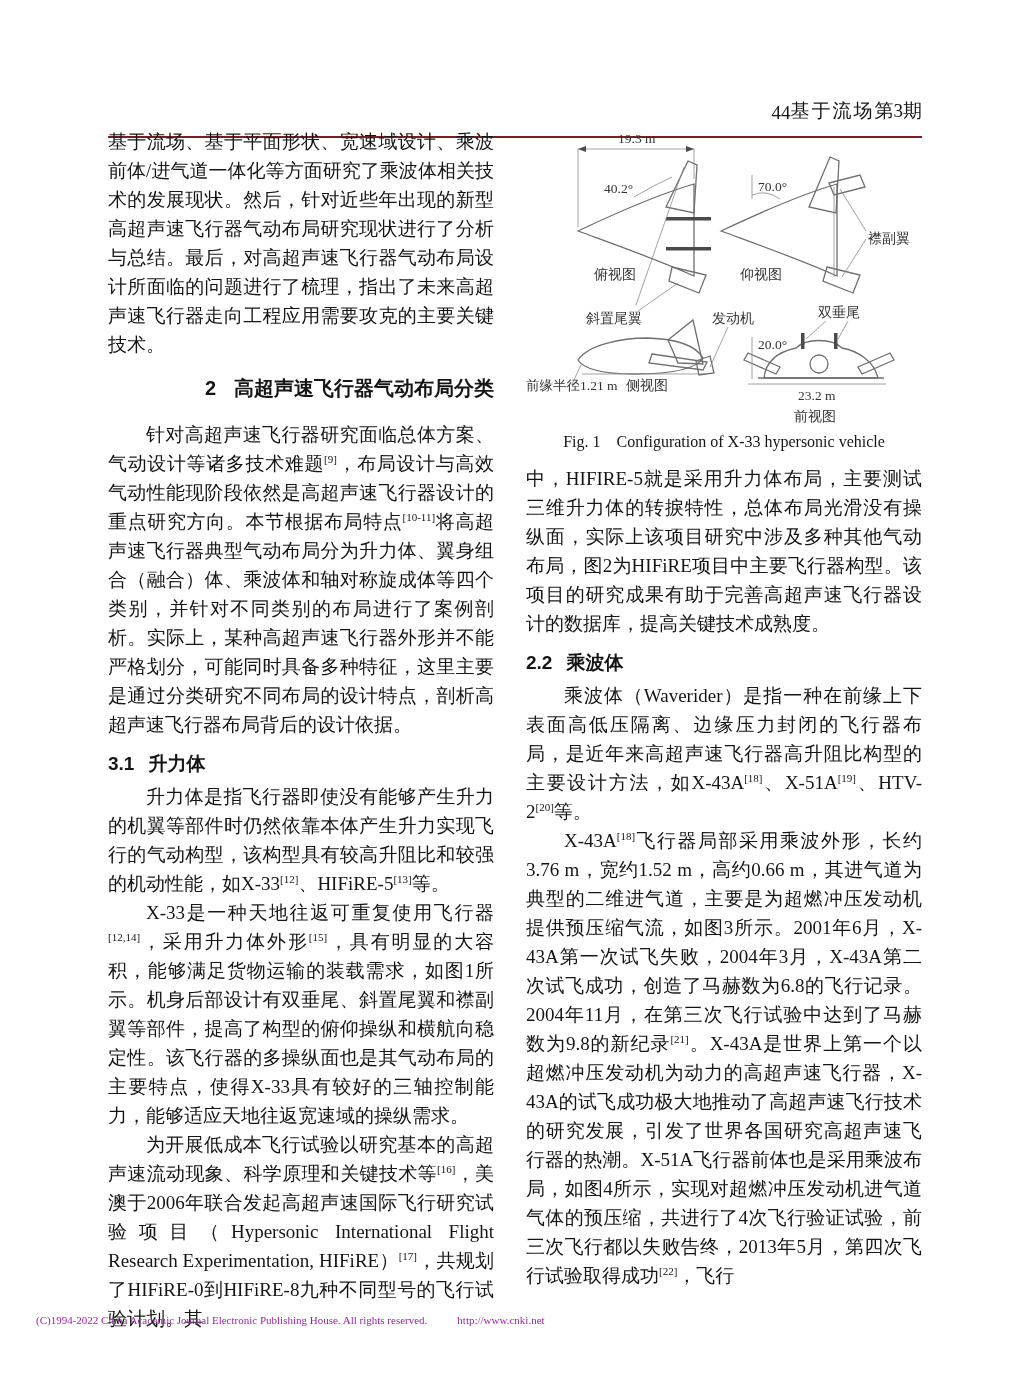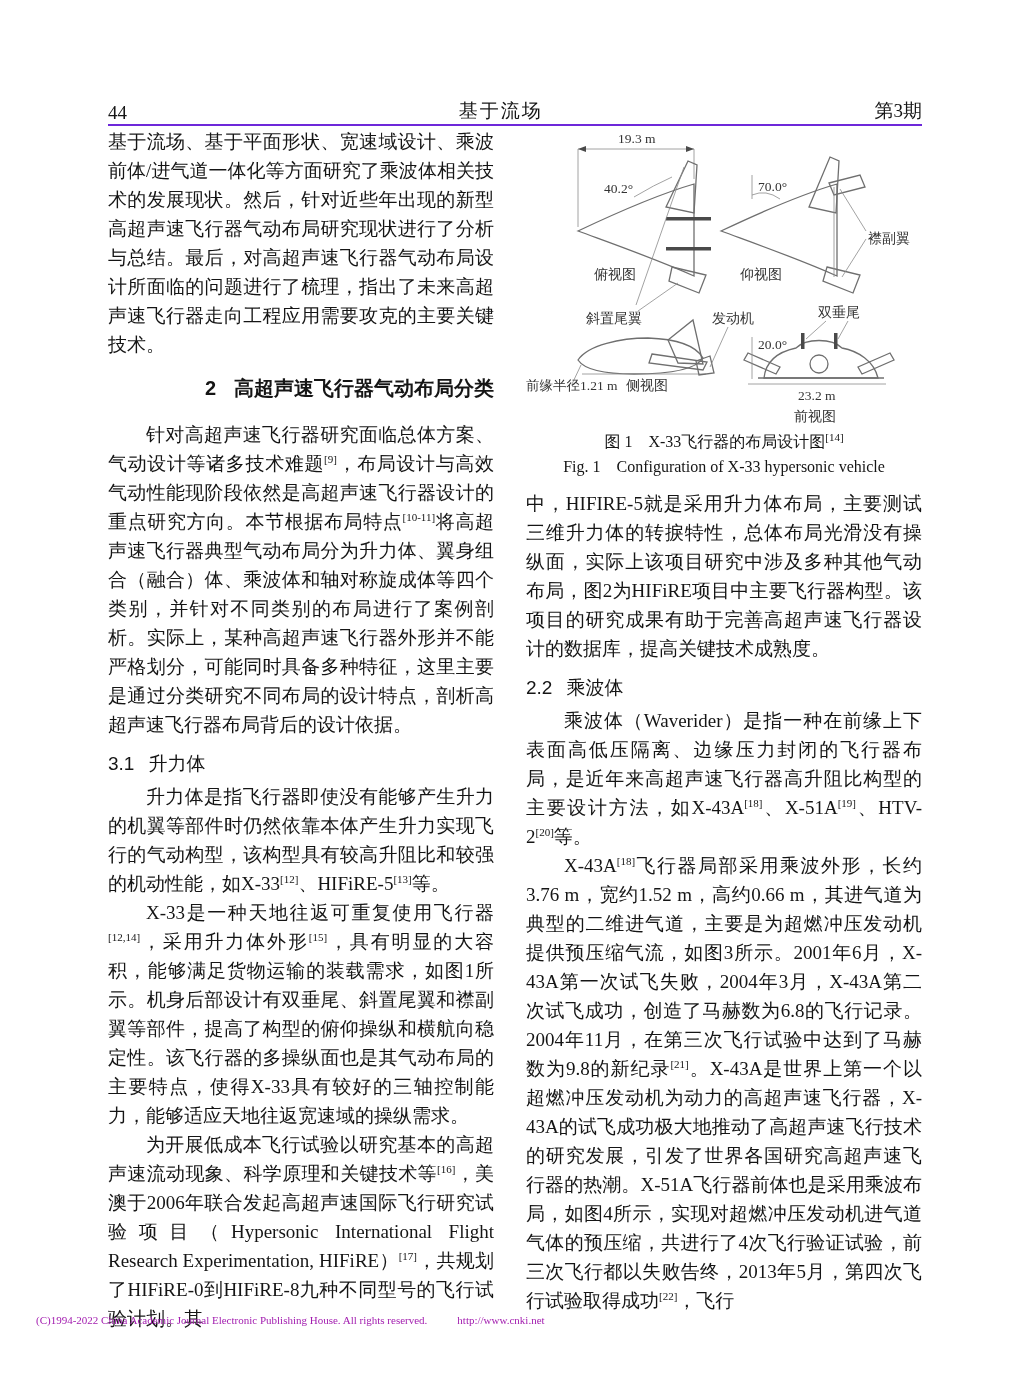--- a/index.html
+++ b/index.html
@@ -1,32 +1,32 @@
 <!DOCTYPE html>
 <html><head>
 <meta charset="utf-8">
 <style>
   html,body{margin:0;padding:0;background:#ffffff;}
   .page{position:relative;width:1020px;height:1375px;background:#ffffff;overflow:hidden;
         font-family:"Liberation Serif","DejaVu Serif",serif;color:#151515;}
   
   .pg-header{position:absolute;top:98px;left:108px;width:814px;display:flex;
-             justify-content:space-between;align-items:flex-end;font-size:19px;
-             border-bottom:2px solid #6d28d9;padding-bottom:0;}
+             justify-content:flex-end;align-items:flex-end;font-size:19px;
+             border-bottom:2px solid #7f1d1d;padding-bottom:12px;}
   .pg-header .jtitle{letter-spacing:2px;}
   
   .columns{position:absolute;top:127px;left:108px;width:814px;display:flex;gap:32px;}
   .col{width:396px;font-size:19px;line-height:29px;text-align:justify;}
   .col p{margin:0;text-indent:2em;}
   .col p.noindent{text-indent:0;}
   sup{font-size:11px;line-height:0;vertical-align:super;letter-spacing:0;}
   h2.sec{font-family:"Liberation Sans","DejaVu Sans",sans-serif;font-weight:bold;
          font-size:20px;line-height:28px;margin:15px 0 18px 0;text-align:right;}
   h2.sec .num{margin-right:18px;}
-  h3.sec{font-family:"Liberation Sans","DejaVu Sans",sans-serif;font-weight:normal;
+  h3.sec{font-family:"Liberation Sans","DejaVu Sans",sans-serif;font-weight:bold;
          font-size:19px;line-height:27px;margin:11px 0 5px 0;text-align:left;}
   h3.sec .num{margin-right:14px;}
   
   figure{margin:0;padding:0;}
   figure svg{display:block;}
   figcaption{text-align:center;margin:4px 0 10px 0;}
   .cap-zh{font-size:16px;line-height:25px;font-family:"Liberation Serif","DejaVu Serif",serif;}
   .cap-en{font-size:16px;line-height:25px;}
   .fig-line{stroke:#6f6f6f;stroke-width:1.3;fill:none;}
   .fig-thin{stroke:#8a8a8a;stroke-width:0.8;fill:none;}
@@ -132,21 +132,20 @@
             <path class="fig-line" d="M222,226 L254,240 L250,247 L218,233 Z"></path>
             <path class="fig-line" d="M364,226 L332,240 L336,247 L368,233 Z"></path>
             <line class="fig-thin" x1="226" y1="210" x2="226" y2="252"></line>
             <text class="fig-dim" x="232" y="222">20.0°</text>
             <line class="fig-thin" x1="222" y1="257" x2="360" y2="257"></line>
             <text class="fig-dim" x="272" y="273">23.2 m</text>
             <text class="fig-label" x="268" y="294">前视图</text>
           </g>
         </svg>
         <figcaption>
-          <div class="cap-zh">图 1　X-33飞行器的布局设计图<sup>[14]</sup></div>
           <div class="cap-en">Fig. 1　Configuration of X-33 hypersonic vehicle</div>
         </figcaption>
       </figure>
 
       <p class="noindent">中，HIFIRE-5就是采用升力体布局，主要测试三维升力体的转捩特性，总体布局光滑没有操纵面，实际上该项目研究中涉及多种其他气动布局，图2为HIFiRE项目中主要飞行器构型。该项目的研究成果有助于完善高超声速飞行器设计的数据库，提高关键技术成熟度。</p>
 
       <h3 class="sec"><span class="num">2.2</span><span>乘波体</span></h3>
 
       <p>乘波体（Waverider）是指一种在前缘上下表面高低压隔离、边缘压力封闭的飞行器布局，是近年来高超声速飞行器高升阻比构型的主要设计方法，如X-43A<sup>[18]</sup>、X-51A<sup>[19]</sup>、HTV-2<sup>[20]</sup>等。</p>
       <p>X-43A<sup>[18]</sup>飞行器局部采用乘波外形，长约3.76 m，宽约1.52 m，高约0.66 m，其进气道为典型的二维进气道，主要是为超燃冲压发动机提供预压缩气流，如图3所示。2001年6月，X-43A第一次试飞失败，2004年3月，X-43A第二次试飞成功，创造了马赫数为6.8的飞行记录。2004年11月，在第三次飞行试验中达到了马赫数为9.8的新纪录<sup>[21]</sup>。X-43A是世界上第一个以超燃冲压发动机为动力的高超声速飞行器，X-43A的试飞成功极大地推动了高超声速飞行技术的研究发展，引发了世界各国研究高超声速飞行器的热潮。X-51A飞行器前体也是采用乘波布局，如图4所示，实现对超燃冲压发动机进气道气体的预压缩，共进行了4次飞行验证试验，前三次飞行都以失败告终，2013年5月，第四次飞行试验取得成功<sup>[22]</sup>，飞行</p>

